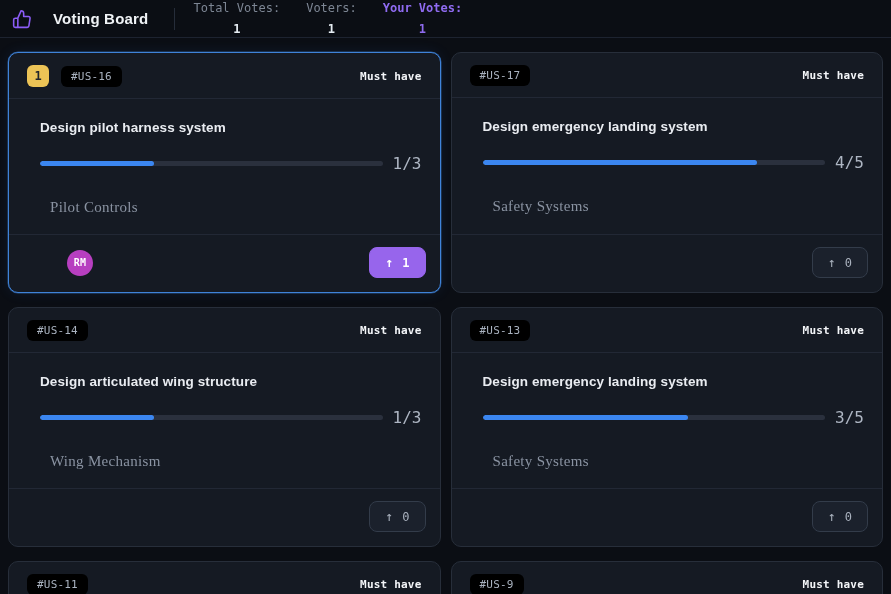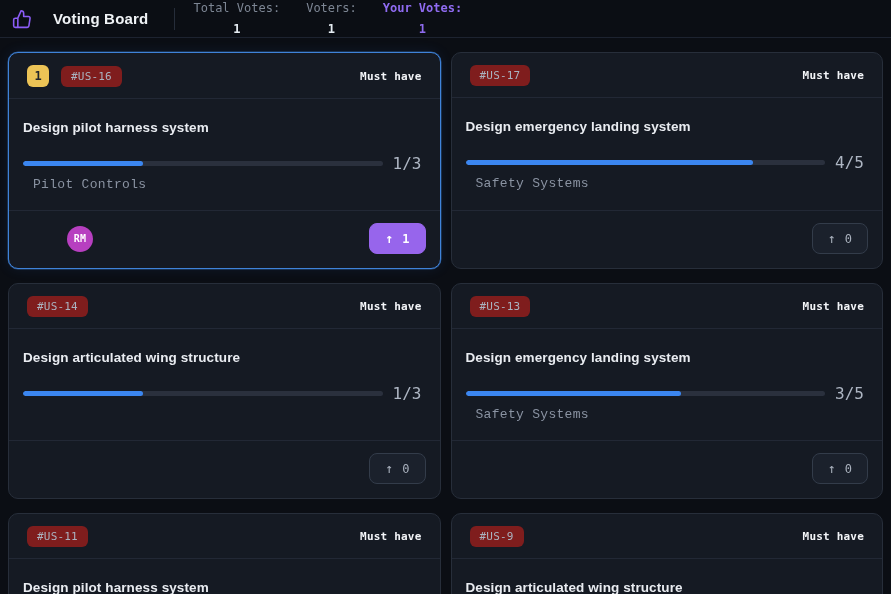--- a/index.html
+++ b/index.html
@@ -57,43 +57,43 @@
     border-bottom:1px solid #222835;
   }
   .header-left{ display:flex; align-items:center; gap:12px; }
   .rank-badge{
     width:22px; height:22px; border-radius:6px;
     background:#ecc356; color:#20242c;
     font-family:"DejaVu Sans Mono", monospace; font-size:12px; font-weight:700;
     display:grid; place-items:center;
   }
   .id-pill{
-    background:#7f1d1d; color:#aab3c0;
+    background:#000000; color:#aab3c0;
     font-family:"DejaVu Sans Mono", monospace; font-size:11px;
     padding:4px 10px; border-radius:6px; letter-spacing:.2px;
   }
   .priority{
     font-family:"DejaVu Sans Mono", monospace; font-size:11px; font-weight:700;
     color:#f3f5f8; letter-spacing:.2px;
   }
-  .card-body{ padding:14px 18px 18px 14px; flex:1; }
+  .card-body{ padding:14px 18px 18px 31px; flex:1; }
   .story-title{
     font-size:13.5px; font-weight:700; color:#e9ecf1;
     margin-top:7px; letter-spacing:.1px;
   }
   .progress-row{ display:flex; align-items:center; gap:10px; margin-top:19px; }
   .track{ flex:1; height:5px; background:#2a303d; border-radius:99px; overflow:hidden; }
   .fill{ height:100%; border-radius:99px; }
   .fraction{
     font-family:"DejaVu Sans Mono", monospace; font-size:16px;
     color:#aeb6c3; min-width:24px; text-align:right;
   }
   .category-tag{
-    margin-top:4px; padding-left:10px;
-    font-family:Liberation Mono, monospace; font-size:13px;
+    margin-top:26px; padding-left:10px;
+    font-family:Liberation Serif, serif; font-size:15px;
     color:#8a93a2; letter-spacing:.3px;
   }
   .card-footer{
     display:flex; align-items:center;
     padding:12px 14px 14px 18px;
     border-top:1px solid #222835;
     min-height:56px;
   }
   .avatar{
     width:26px; height:26px; border-radius:50%;
@@ -209,20 +209,21 @@
       <span class="priority">Must have</span>
     </div>
     <div class="card-body">
       <h2 class="story-title">Design articulated wing structure</h2>
       <div class="progress-row">
         <div class="track">
           <div class="fill" style="width: 33.3%; background: rgb(59, 134, 240);"></div>
         </div>
         <span class="fraction">1/3</span>
       </div>
+      <div class="category-tag">Wing Mechanism</div>
     </div>
     <div class="card-footer">
 
       <button class="vote-btn">
         <span class="arrow">↑</span>
         <span class="count">0</span>
       </button>
     </div>
   </article>
 

